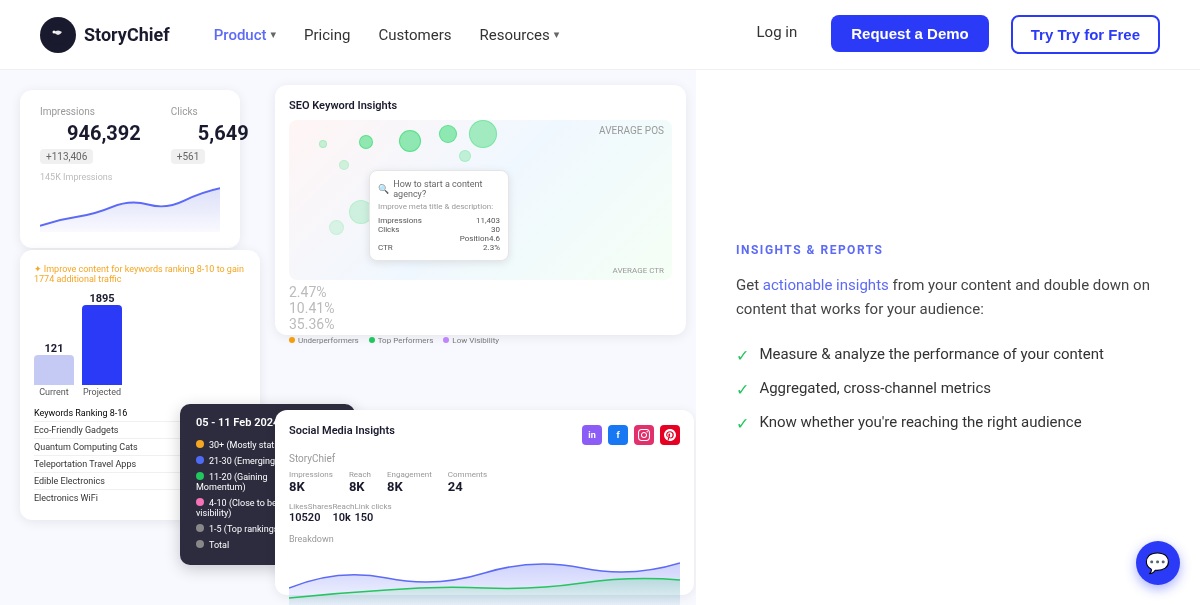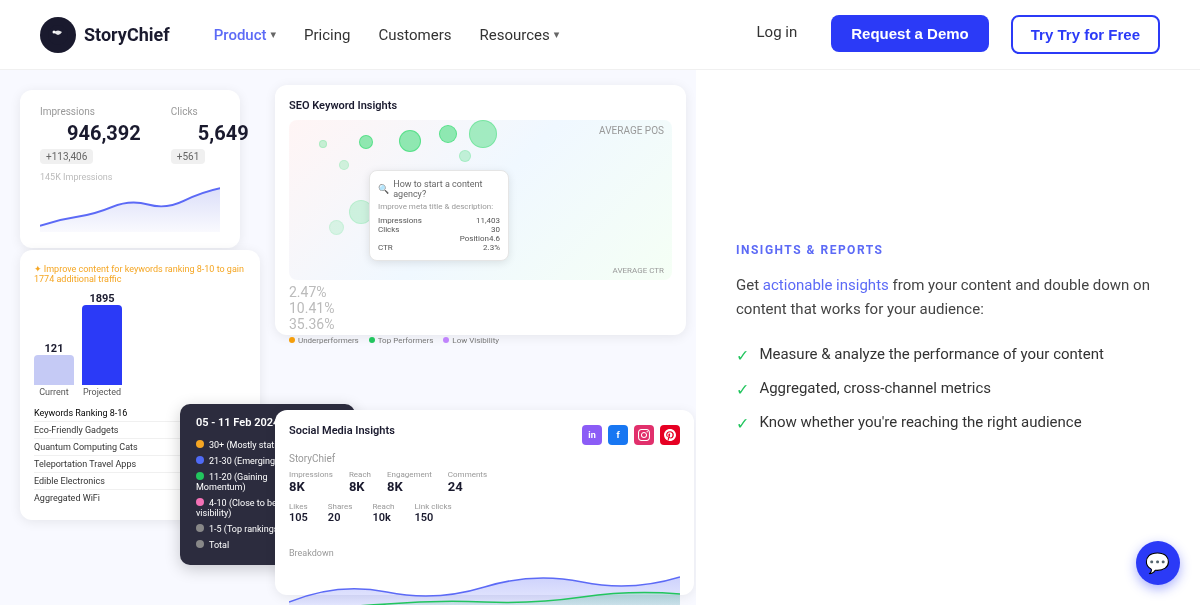--- a/index.html
+++ b/index.html
@@ -125,21 +125,21 @@
     .social-icons { display: flex; gap: 6px; }
     .social-icon { width: 20px; height: 20px; border-radius: 4px; display: flex; align-items: center; justify-content: center; font-size: 9px; color: #fff; font-weight: 700; }
     .si-li { background: #8b5cf6; }
     .si-fb { background: #1877f2; }
     .si-ig { background: #e1306c; }
     .si-pi { background: #e60023; }
     .perf-row { display: flex; gap: 16px; margin-bottom: 8px; }
     .perf-col { text-align: left; }
     .perf-label { font-size: 8px; color: #999; }
     .perf-value { font-size: 13px; font-weight: 700; color: #1a1a2e; }
-    .perf-sub-row { display: flex; gap: 20px; margin-bottom: 24px; }
+    .perf-sub-row { display: flex; gap: 0; margin-bottom: 10px; }
     .perf-sub-col .perf-label { font-size: 8px; color: #999; }
     .perf-sub-col .perf-value { font-size: 12px; font-weight: 600; color: #1a1a2e; }
     .social-line-chart { height: 60px; position: relative; overflow: hidden; }
 
     
     .right-panel {
       width: 42%; padding: 40px 40px; display: flex; flex-direction: column; justify-content: center;
     }
     .section-label {
       font-size: 12px; font-weight: 700; letter-spacing: 1.5px; color: #5c6af6; margin-bottom: 16px;
@@ -265,21 +265,21 @@
           </div>
           <div class="kw-row">
             <span class="kw-name">Teleportation Travel Apps</span>
             <span class="kw-val">129<span class="kw-delta-pos">+8</span></span>
           </div>
           <div class="kw-row">
             <span class="kw-name">Edible Electronics</span>
             <span class="kw-val">129<span class="kw-delta-pos">+6</span></span>
           </div>
           <div class="kw-row">
-            <span class="kw-name">Aggregated WiFi</span>
+            <span class="kw-name">Electronics WiFi</span>
             <span class="kw-val">121<span class="kw-delta-pos">+6</span></span>
           </div>
         </div>
     </div>
 
     <div class="card-date">
       <div class="date-title">05 - 11 Feb 2024</div>
     <div class="date-row">
           <span><span class="date-dot" style="background:#f5a623"></span>30+ (Mostly statistics)</span>
           <span>3,891</span>

